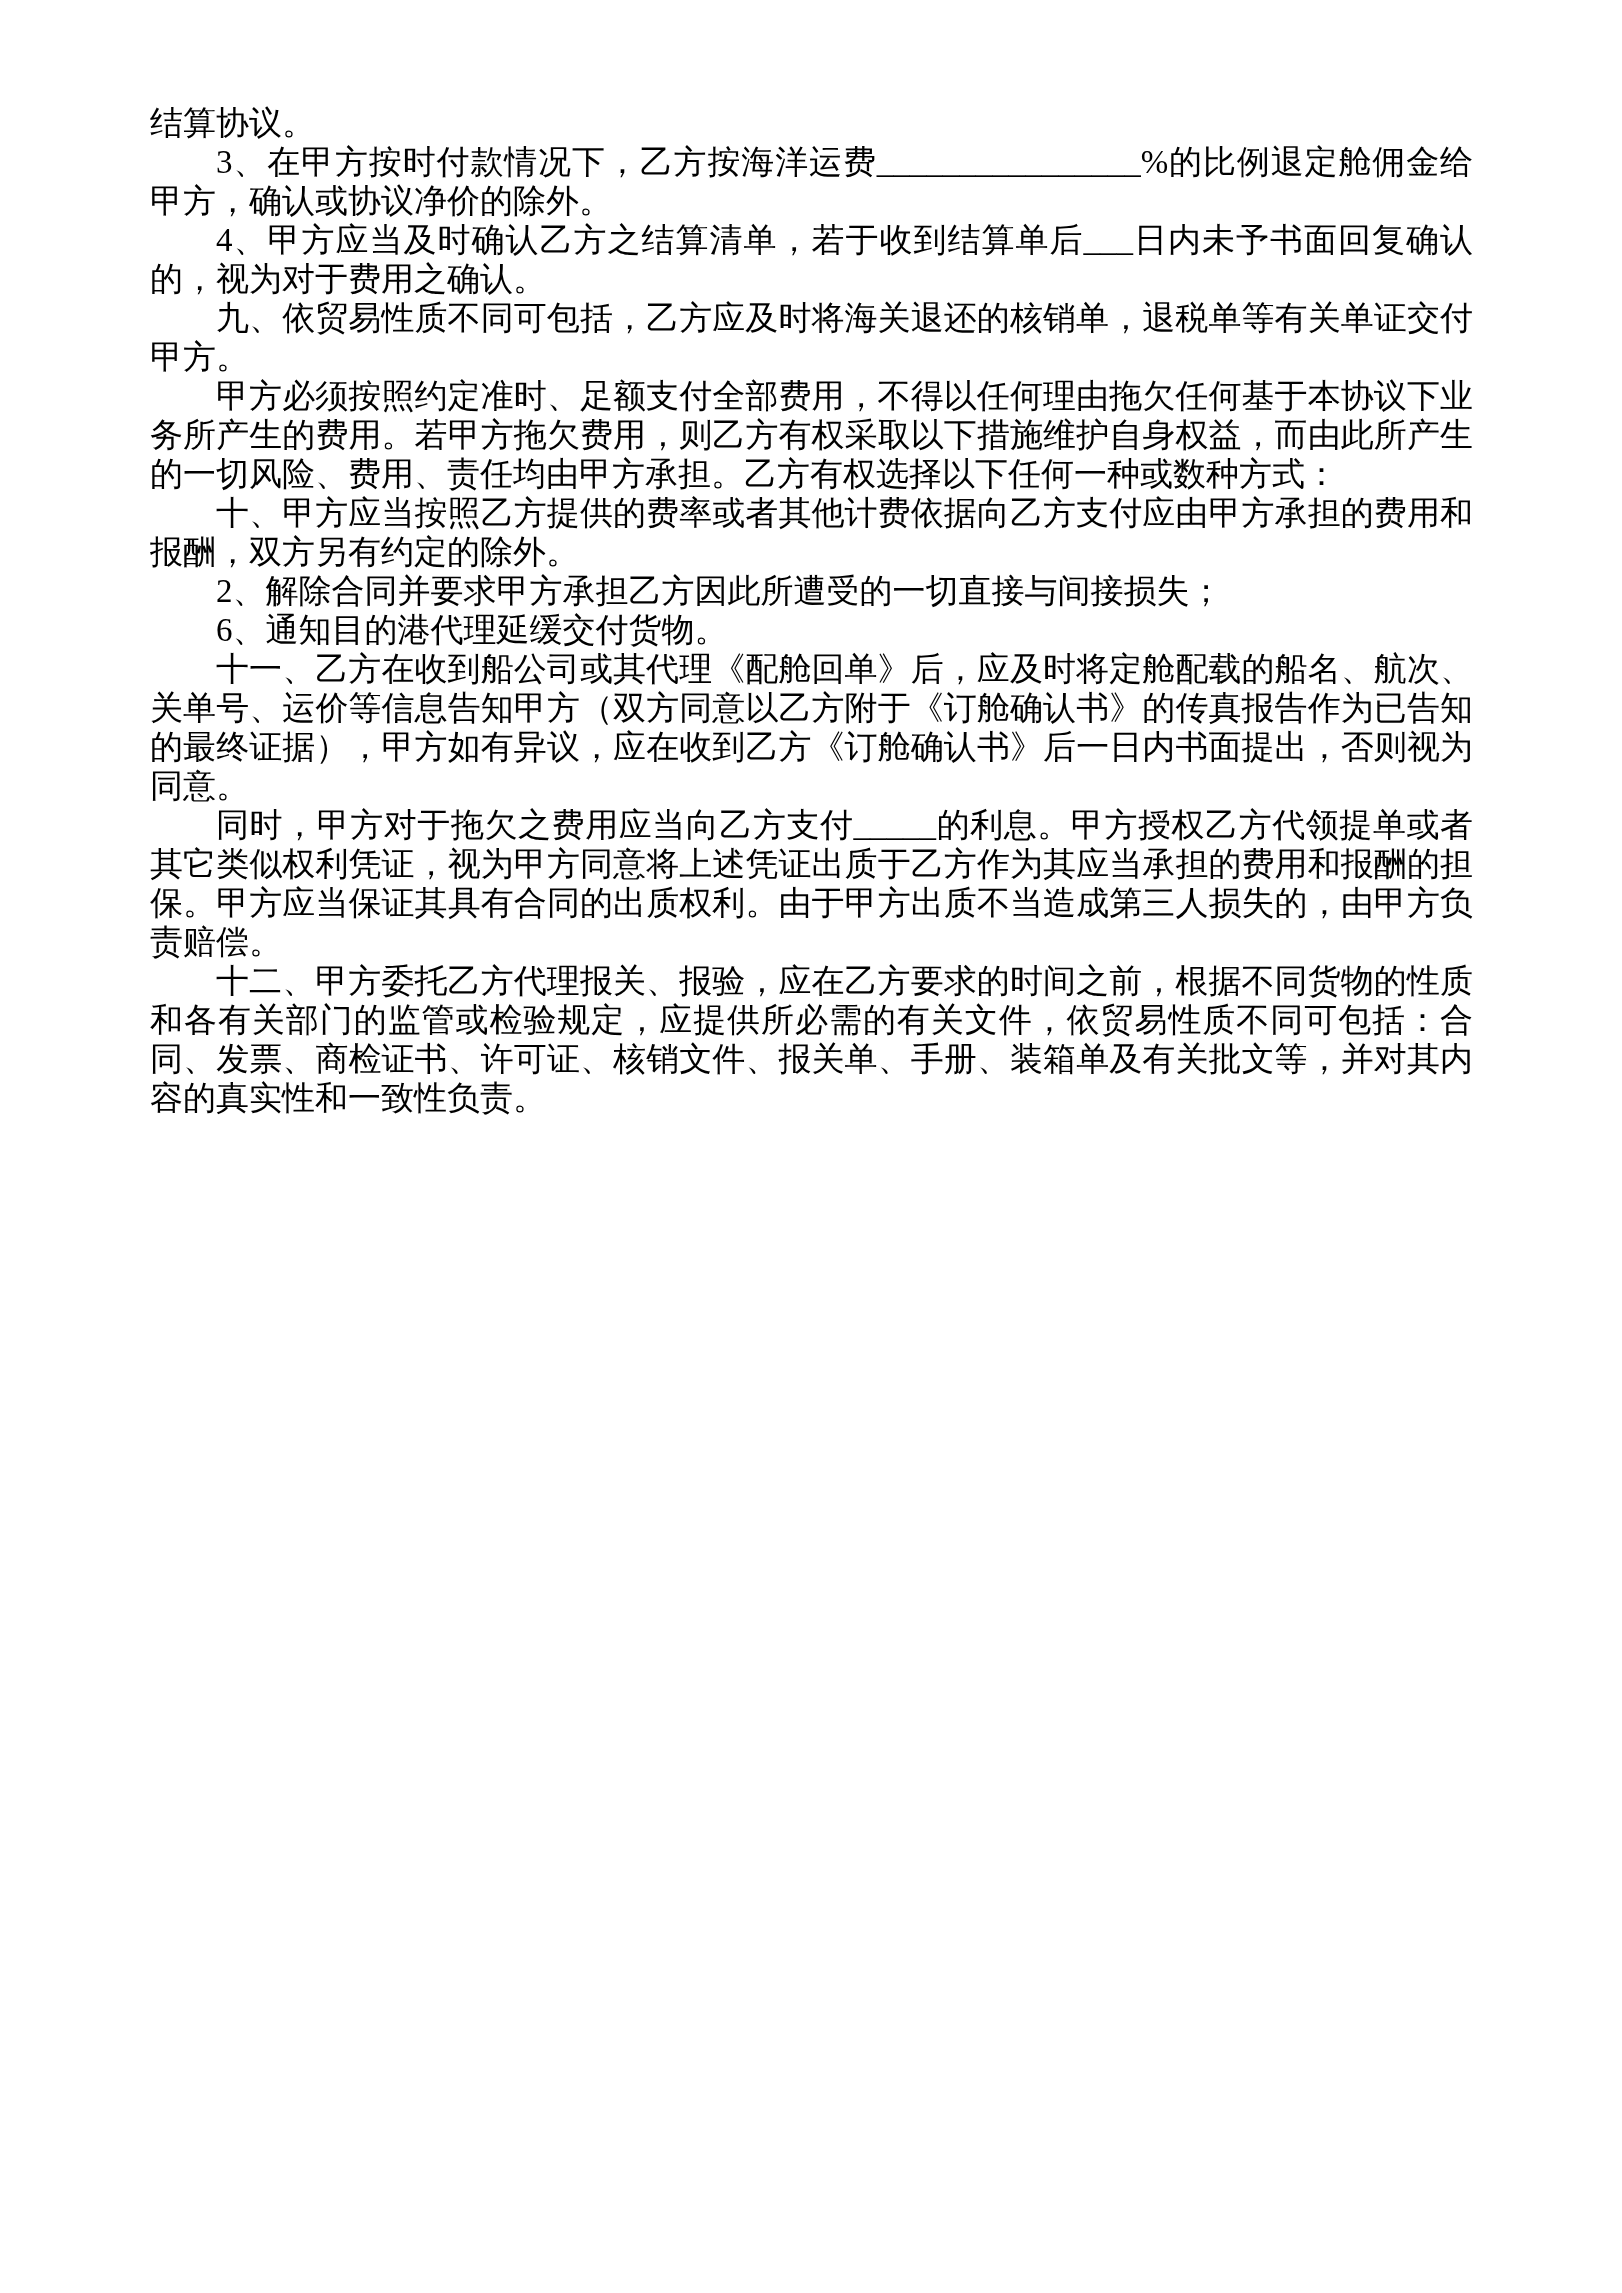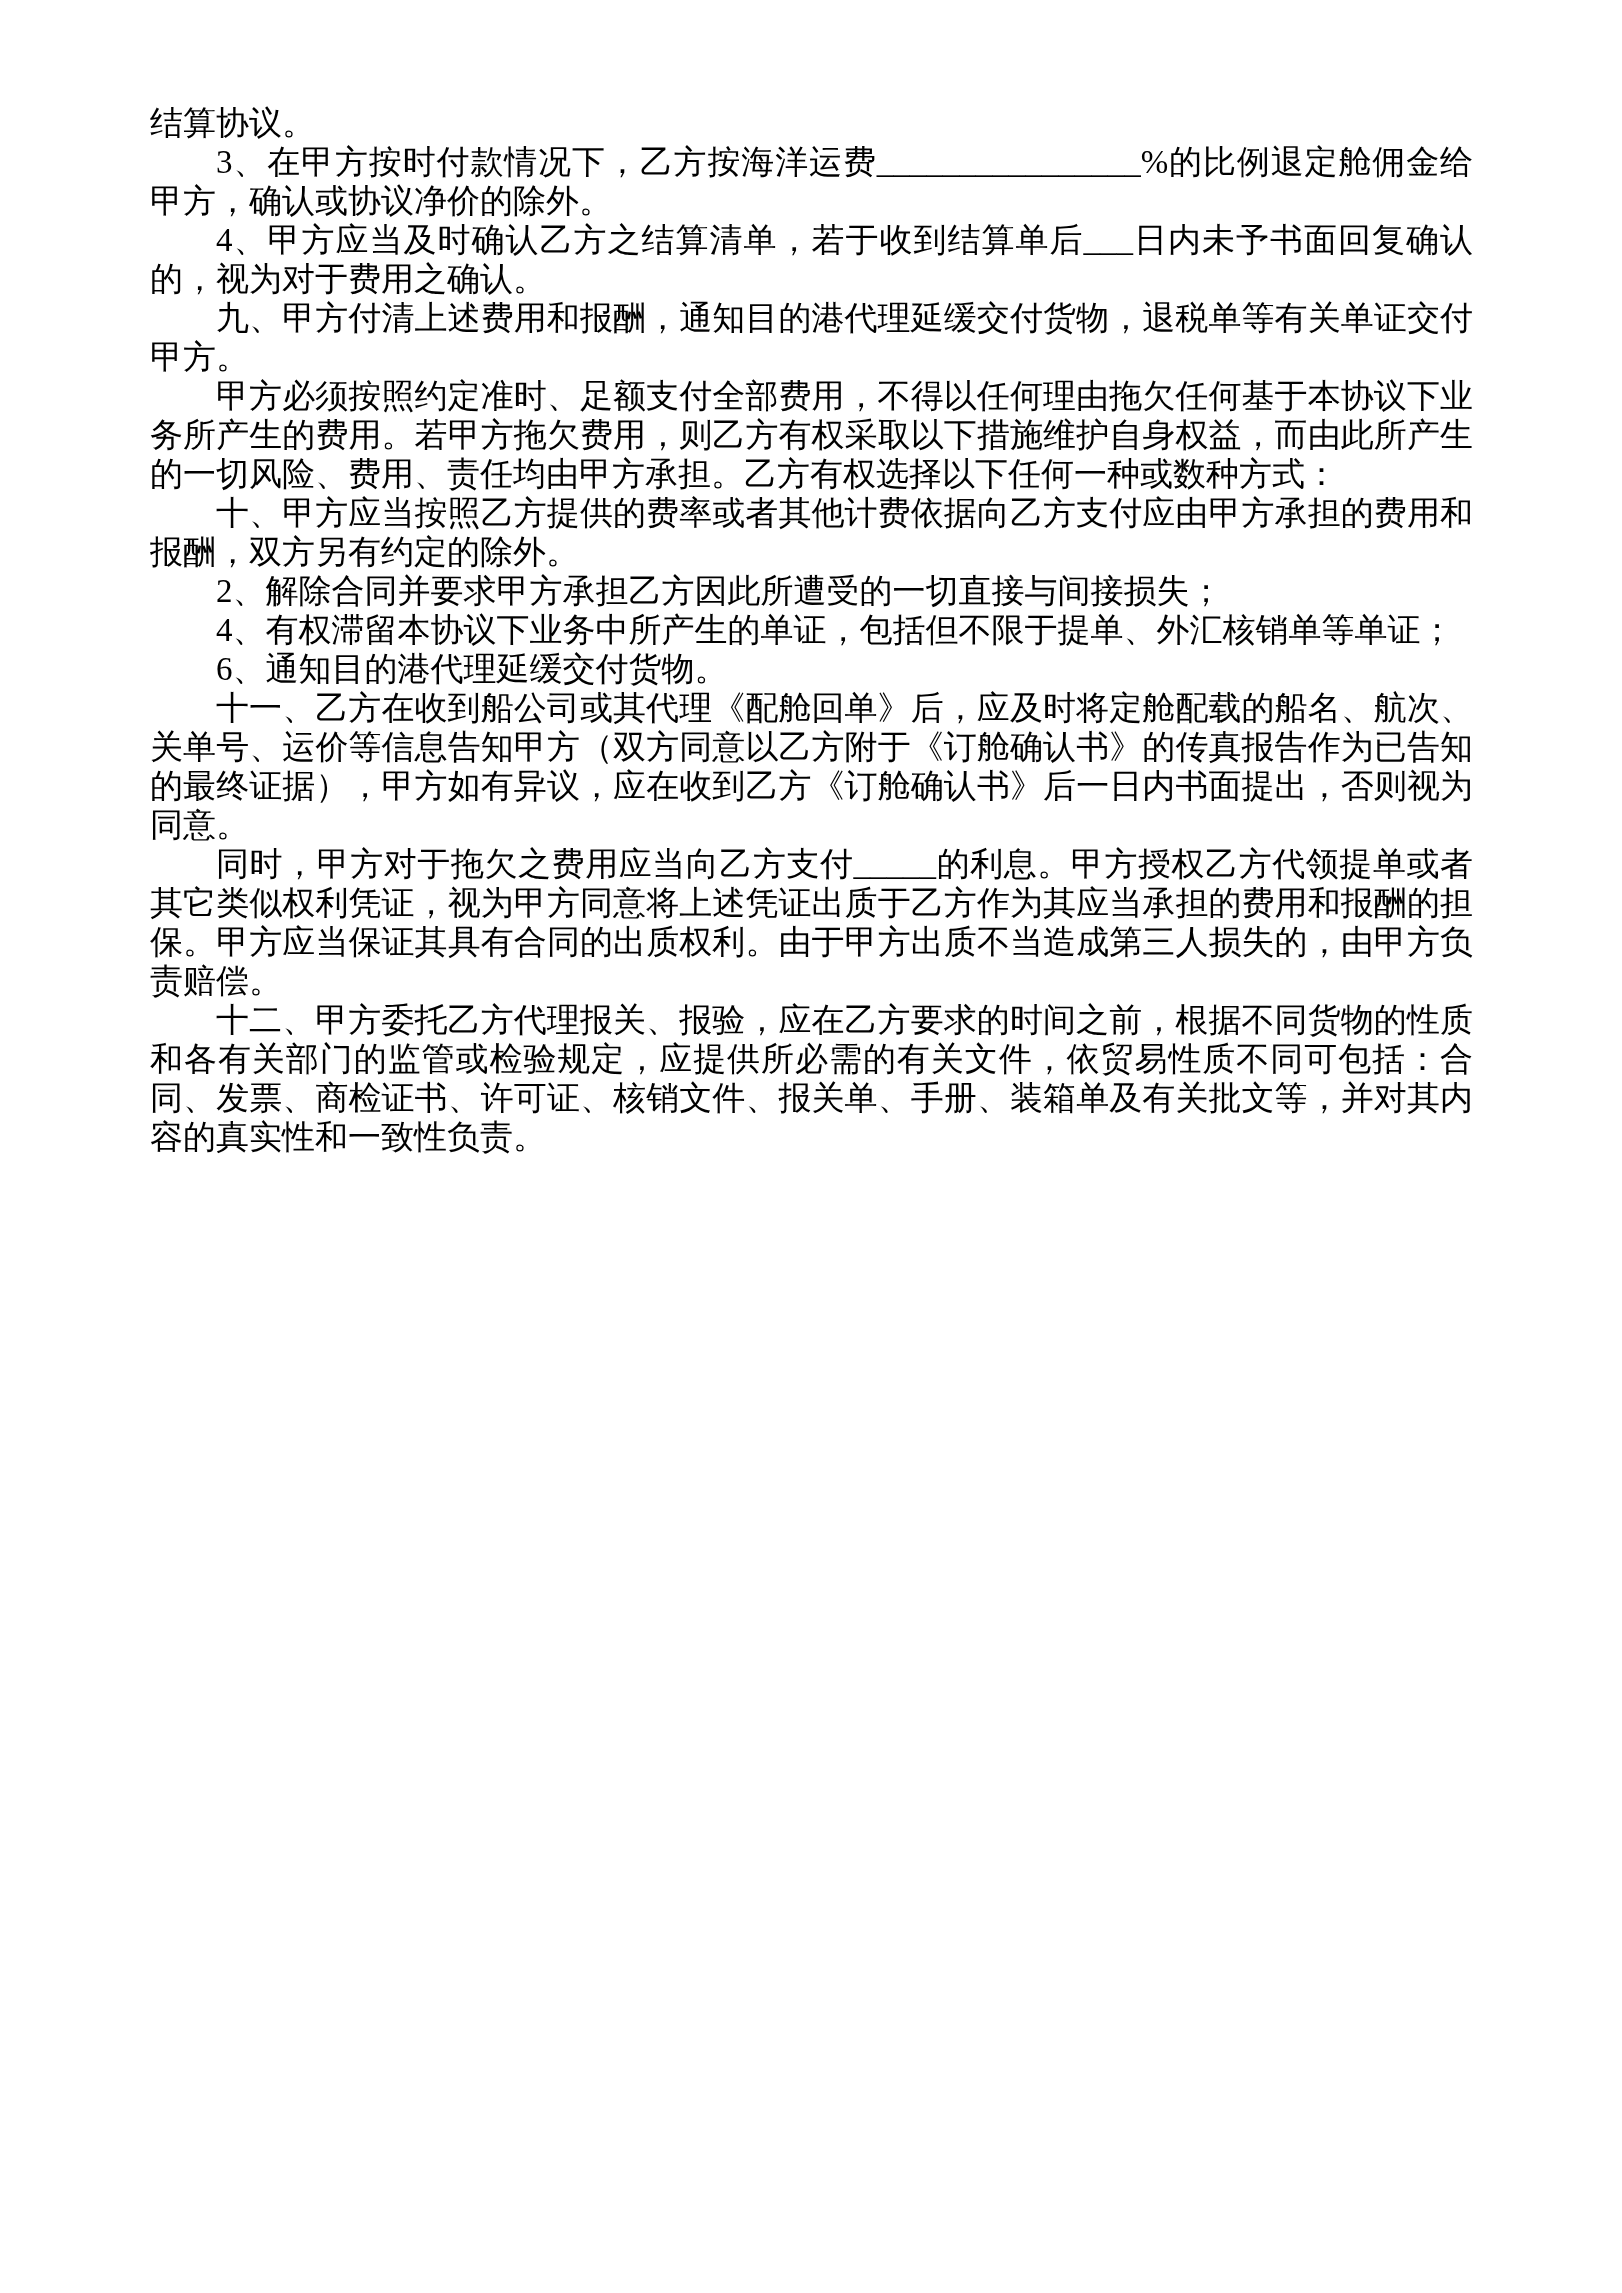--- a/index.html
+++ b/index.html
@@ -33,24 +33,23 @@
   }
 </style>
 </head>
 <body>
 
 <div class="page">
   <div class="content">
     <p class="no-indent">结算协议。</p>
     <p>3、在甲方按时付款情况下，乙方按海洋运费________________%的比例退定舱佣金给甲方，确认或协议净价的除外。</p>
     <p>4、甲方应当及时确认乙方之结算清单，若于收到结算单后___日内未予书面回复确认的，视为对于费用之确认。</p>
-    <p>九、甲方付清上述费用和报酬，通知目的港代理延缓交付货物，退税单等有关单证交付甲方。</p>
+    <p>九、依贸易性质不同可包括，乙方应及时将海关退还的核销单，退税单等有关单证交付甲方。</p>
     <p>甲方必须按照约定准时、足额支付全部费用，不得以任何理由拖欠任何基于本协议下业务所产生的费用。若甲方拖欠费用，则乙方有权采取以下措施维护自身权益，而由此所产生的一切风险、费用、责任均由甲方承担。乙方有权选择以下任何一种或数种方式：</p>
     <p>十、甲方应当按照乙方提供的费率或者其他计费依据向乙方支付应由甲方承担的费用和报酬，双方另有约定的除外。</p>
     <p>2、解除合同并要求甲方承担乙方因此所遭受的一切直接与间接损失；</p>
-    <p>4、有权滞留本协议下业务中所产生的单证，包括但不限于提单、外汇核销单等单证；</p>
     <p>6、通知目的港代理延缓交付货物。</p>
     <p>十一、乙方在收到船公司或其代理《配舱回单》后，应及时将定舱配载的船名、航次、关单号、运价等信息告知甲方（双方同意以乙方附于《订舱确认书》的传真报告作为已告知的最终证据），甲方如有异议，应在收到乙方《订舱确认书》后一日内书面提出，否则视为同意。</p>
     <p>同时，甲方对于拖欠之费用应当向乙方支付_____的利息。甲方授权乙方代领提单或者其它类似权利凭证，视为甲方同意将上述凭证出质于乙方作为其应当承担的费用和报酬的担保。甲方应当保证其具有合同的出质权利。由于甲方出质不当造成第三人损失的，由甲方负责赔偿。</p>
     <p>十二、甲方委托乙方代理报关、报验，应在乙方要求的时间之前，根据不同货物的性质和各有关部门的监管或检验规定，应提供所必需的有关文件，依贸易性质不同可包括：合同、发票、商检证书、许可证、核销文件、报关单、手册、装箱单及有关批文等，并对其内容的真实性和一致性负责。</p>
   </div>
 </div>
 
 
 </body></html>

